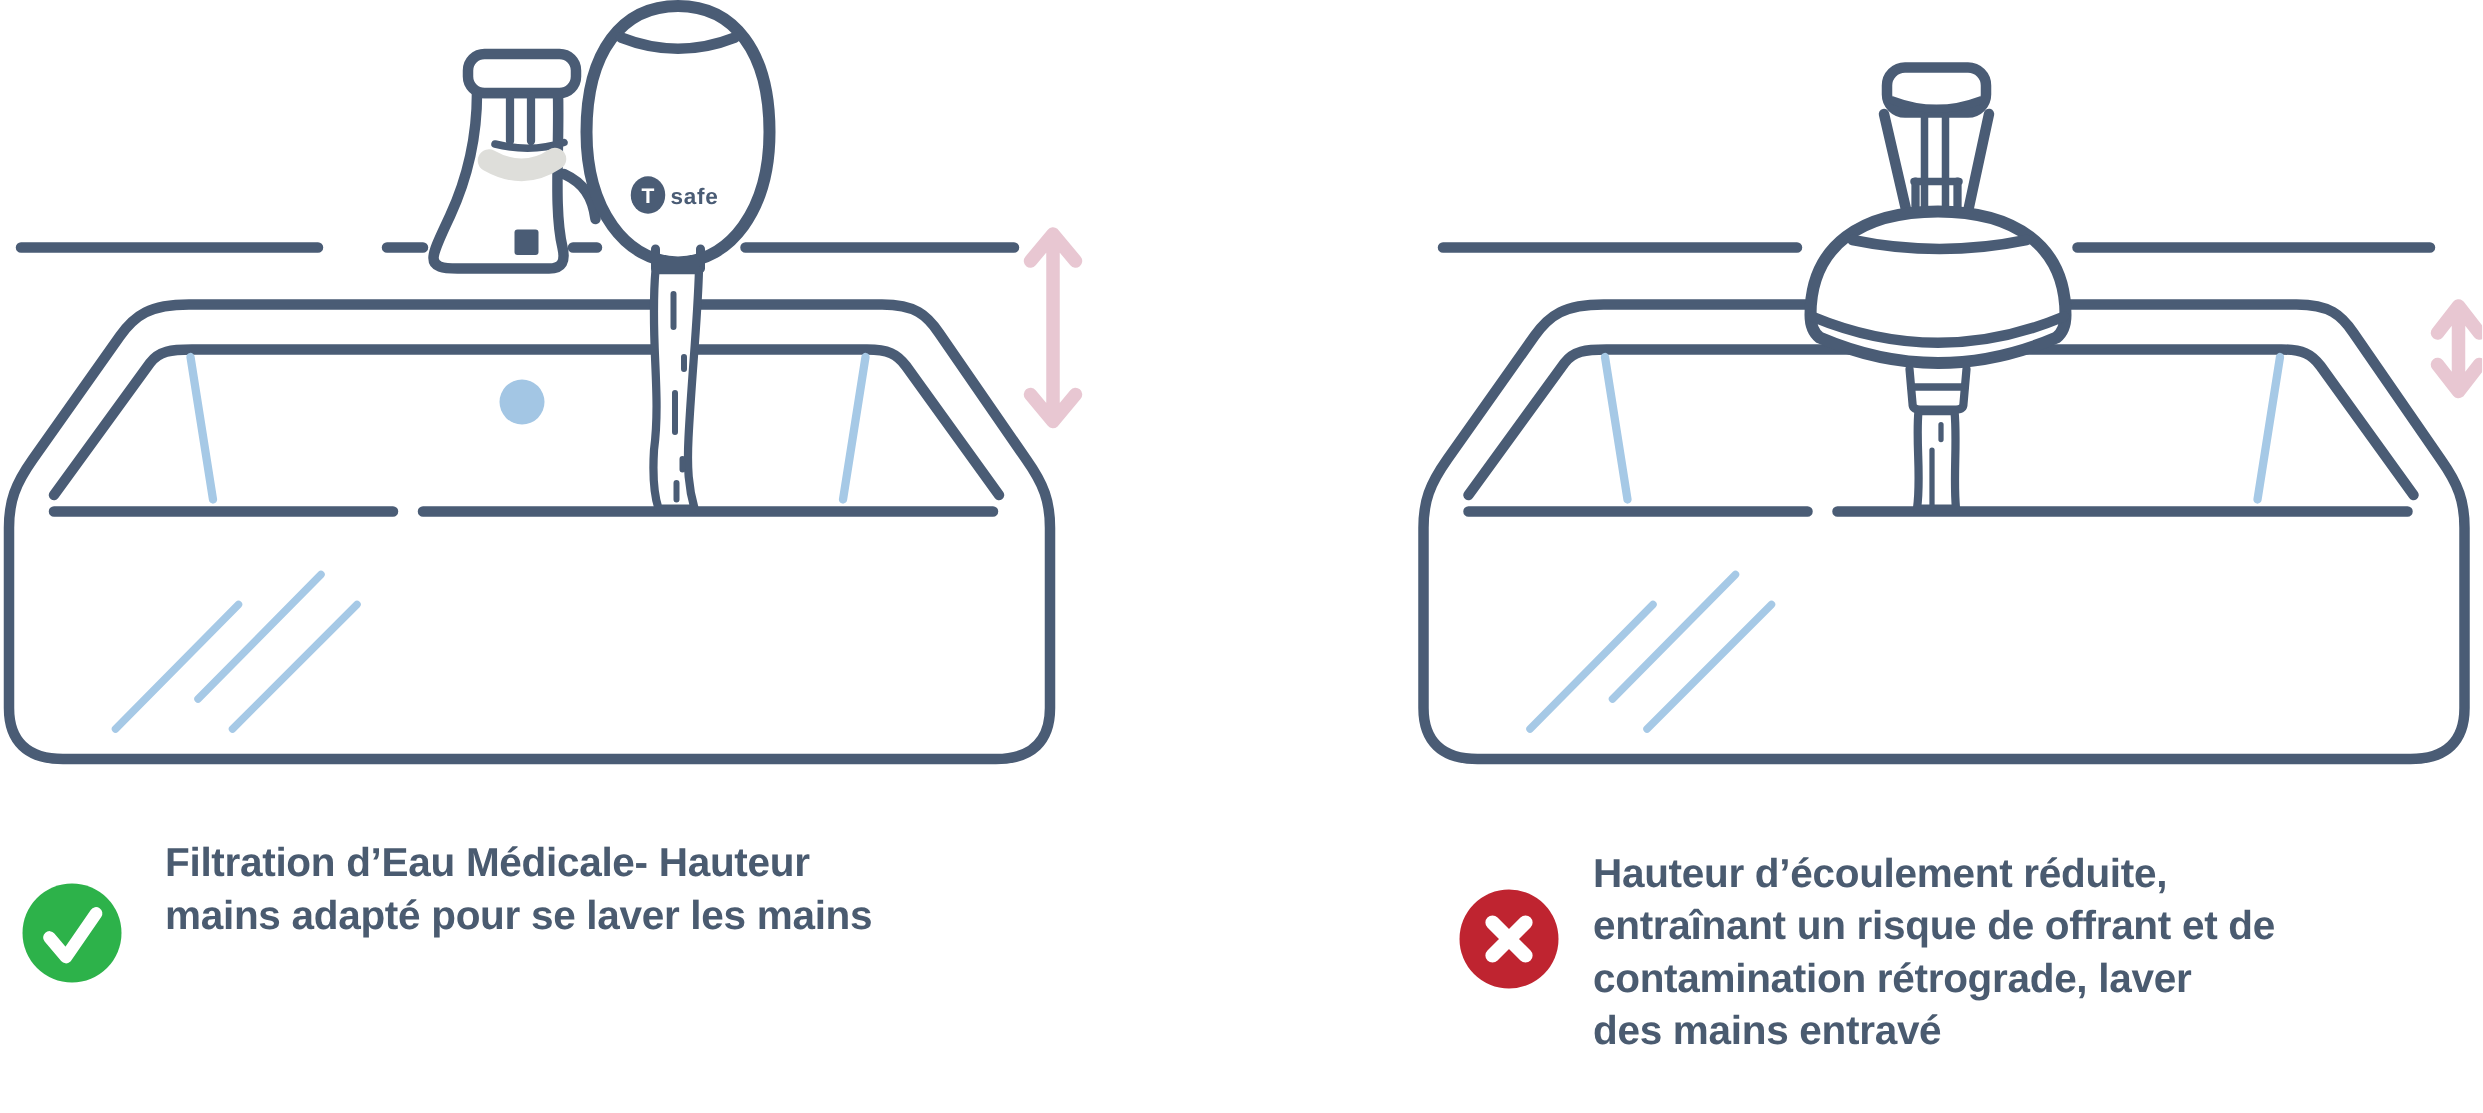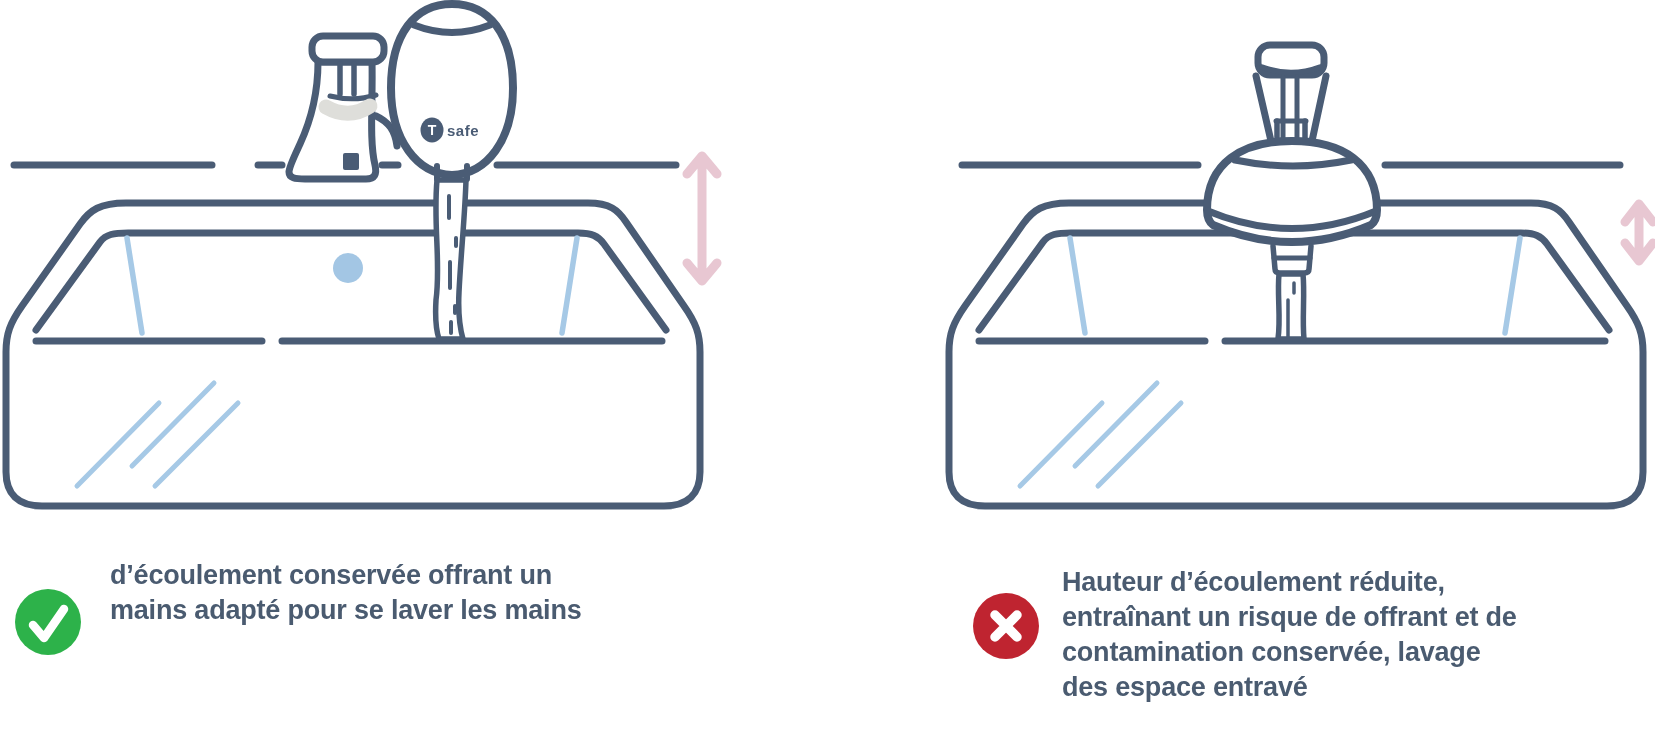--- a/index.html
+++ b/index.html
@@ -114,28 +114,28 @@
       <path class="f-white s-line rc" stroke-width="5.5" d="M379,274 C377,295 381,318 378,339 L404,339 C402,318 405,295 403,274 Z"></path>
       <path class="f-none s-line rc" stroke-width="3.5" d="M388,300 V337 M394,283 V293"></path>
     </g>
   </svg>
 
   <svg class="cap-icon" viewBox="0 0 68 68" style="left:14px;top:588px">
     <circle cx="34" cy="34" r="33" style="fill:var(--green)"></circle>
     <path class="f-none s-white rc" stroke-width="8.5" d="M19,37 L30,50 L50,21"></path>
   </svg>
   <div class="caption" style="left:110px;top:558px">
-    <div>d’écoulement conservée offrant un</div>
+    <div>Filtration d’Eau Médicale- Hauteur</div>
     <div>mains adapté pour se laver les mains</div>
   </div>
 
   <svg class="cap-icon" viewBox="0 0 68 68" style="left:972px;top:592px">
     <circle cx="34" cy="34" r="33" style="fill:var(--red)"></circle>
     <path class="f-none s-white rc" stroke-width="9.5" d="M23,23 L45,45 M45,23 L23,45"></path>
   </svg>
   <div class="caption" style="left:1062px;top:565px">
     <div>Hauteur d’écoulement réduite,</div>
     <div>entraînant un risque de offrant et de</div>
-    <div>contamination conservée, lavage</div>
-    <div>des espace entravé</div>
+    <div>contamination rétrograde, laver</div>
+    <div>des mains entravé</div>
   </div>
 
 </div>
 
 </body></html>

